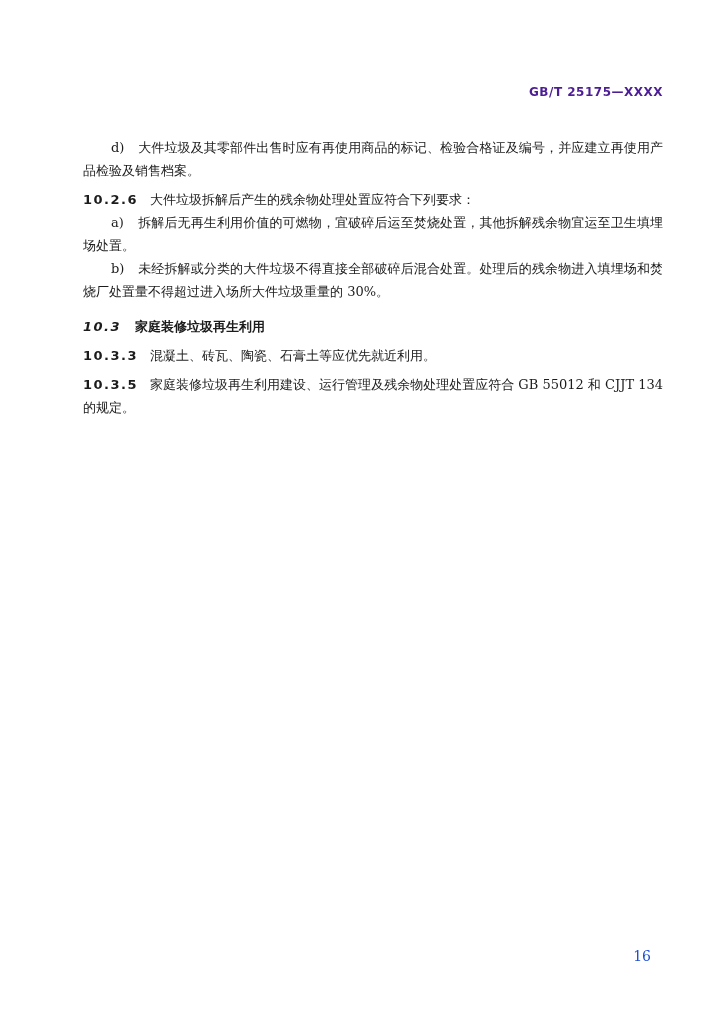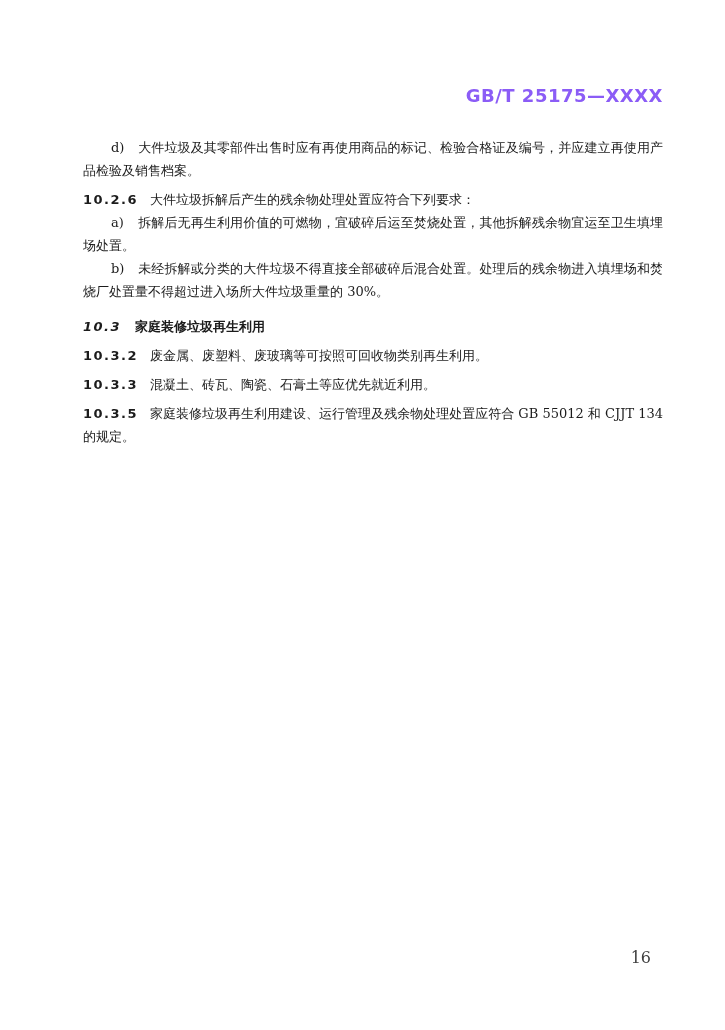--- a/index.html
+++ b/index.html
@@ -15,23 +15,23 @@
     overflow: hidden;
     font-family: "DejaVu Serif", "Liberation Serif", serif;
     color: #1c1c1c;
   }
   .header-right {
     position: absolute;
     top: 85px;
     right: 62px;
     font-family: "DejaVu Sans", "Liberation Sans", sans-serif;
     font-weight: bold;
-    font-size: 18px;
+    font-size: 12px;
     letter-spacing: 0.5px;
-    color: #8b5cf6;
+    color: #4c1d95;
     white-space: nowrap;
   }
   .content {
     position: absolute;
     top: 136px;
     left: 83px;
     width: 580px;
     font-size: 13px;
     line-height: 23px;
     text-align: justify;
@@ -69,22 +69,22 @@
   p.section-heading .clause-num {
     font-size: 13px;
     margin-right: 14px;
     font-style: italic;
   }
   .page-number {
     position: absolute;
     top: 948px;
     right: 74px;
     font-family: "DejaVu Serif", "Liberation Serif", serif;
-    font-size: 16px;
-    color: #404040;
+    font-size: 14px;
+    color: #1d4ed8;
   }
 </style>
 </head>
 <body>
 
 <div class="page">
 
   <div class="header-right">GB/T 25175—XXXX</div>
 
   <div class="content">
@@ -103,23 +103,20 @@
 
     <p class="list-item no-gap">
       <span class="item-label">b)</span><span>未经拆解或分类的大件垃圾不得直接全部破碎后混合处置。处理后的残余物进入填埋场和焚烧厂处置量不得超过进入场所大件垃圾重量的 30%。</span>
     </p>
 
     <p class="section-heading">
       <span class="clause-num">10.3</span><span>家庭装修垃圾再生利用</span>
     </p>
 
 
-    <p class="clause">
-      <span class="clause-num">10.3.2</span><span>废金属、废塑料、废玻璃等可按照可回收物类别再生利用。</span>
-    </p>
 
     <p class="clause">
       <span class="clause-num">10.3.3</span><span>混凝土、砖瓦、陶瓷、石膏土等应优先就近利用。</span>
     </p>
 
 
     <p class="clause">
       <span class="clause-num">10.3.5</span><span>家庭装修垃圾再生利用建设、运行管理及残余物处理处置应符合 GB 55012 和 CJJT 134 的规定。</span>
     </p>
 

